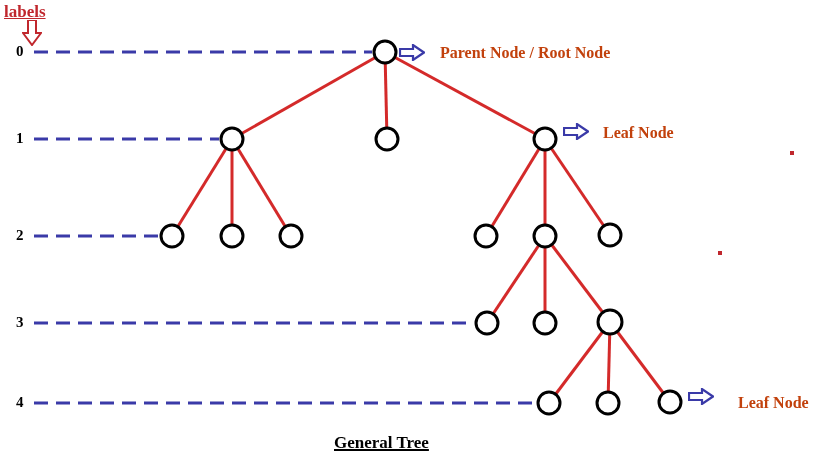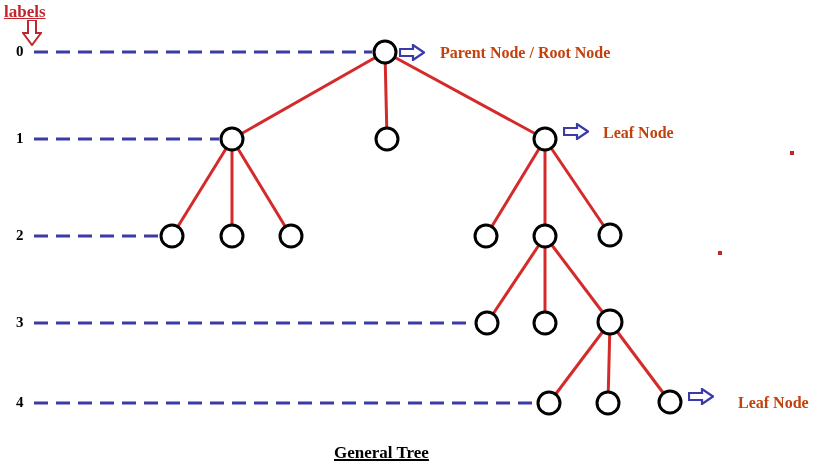--- a/index.html
+++ b/index.html
@@ -133,15 +133,15 @@
       </svg>
       <div class="overlay-text annotation-label" style="left: 725px; top: 395px; margin-left: 13px;">Leaf Node</div>
     </div>
 
   <div class="overlay-text labels-caption" id="labels-marker-text" style="left: 4px; top: 3px;">labels</div>
 
   <svg class="overlay-text" id="labels-arrow" width="20" height="26" style="left: 22px; top: 20px;">
     <polygon points="6,0 14,0 14,13 19,13 10,25 1,13 6,13" fill="#ffffff" stroke="#c0272d" stroke-width="2"></polygon>
   </svg>
 
-  <div class="overlay-text figure-caption" id="figure-caption" style="left: 334px; top: 444px;">General Tree</div>
+  <div class="overlay-text figure-caption" id="figure-caption" style="left: 334px; top: 434px;">General Tree</div>
 
 </div>
 
 </body></html>

